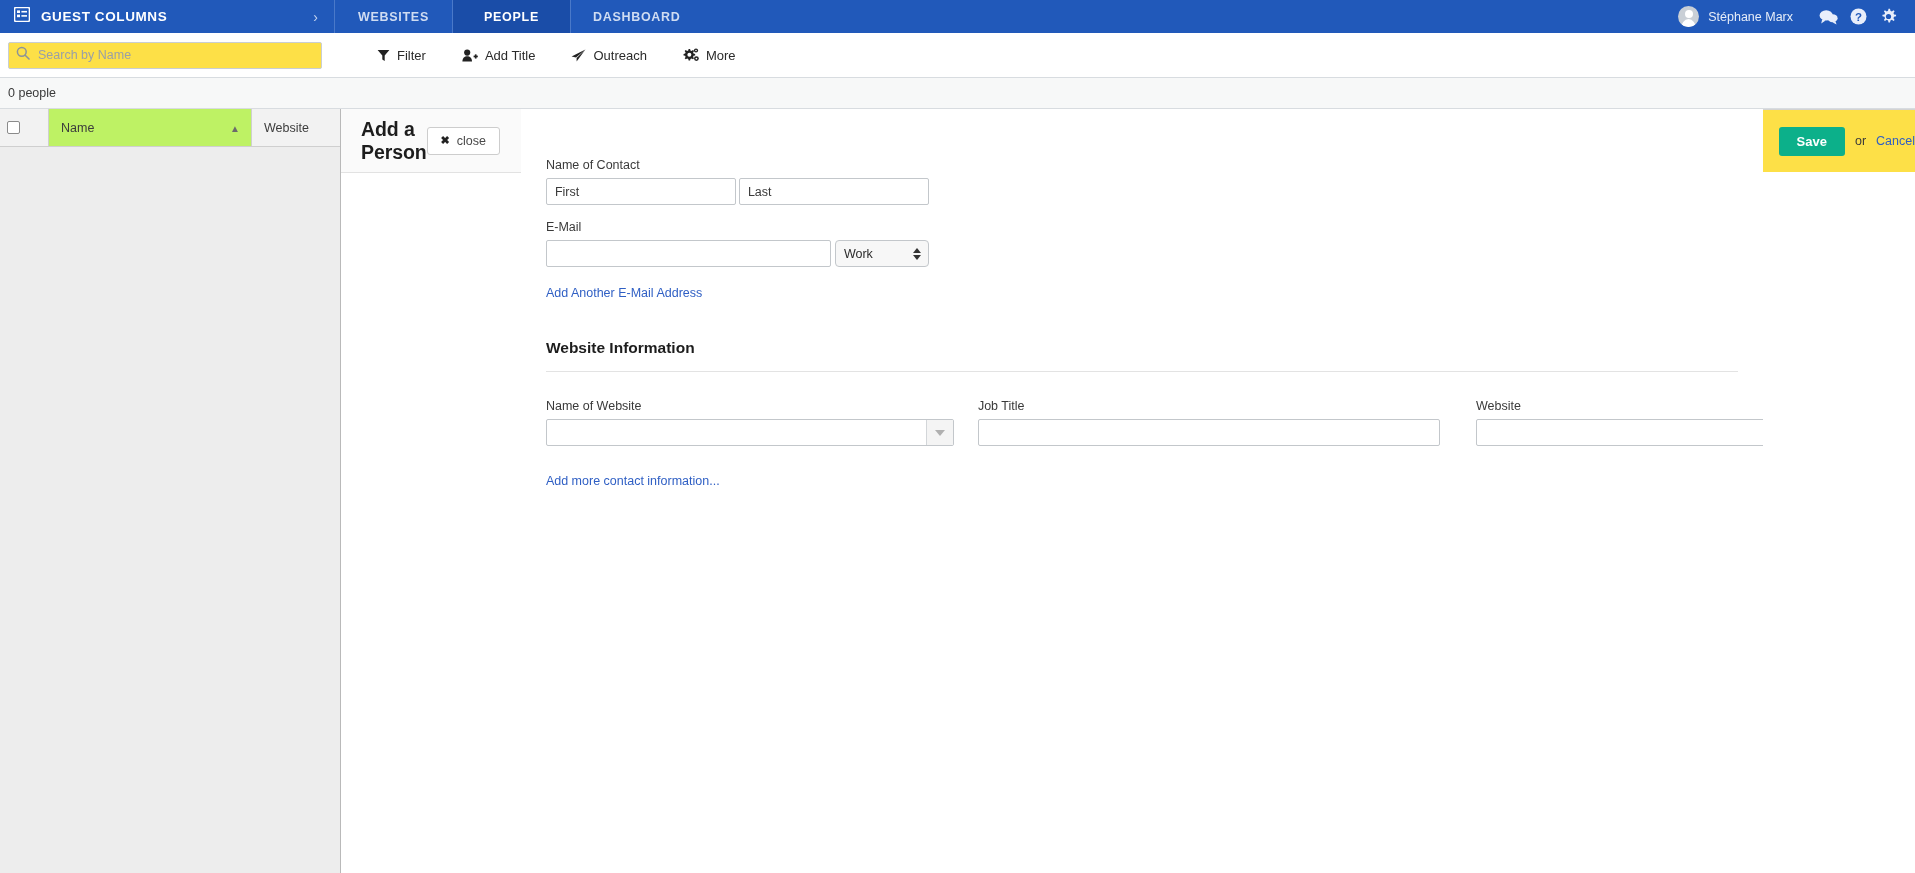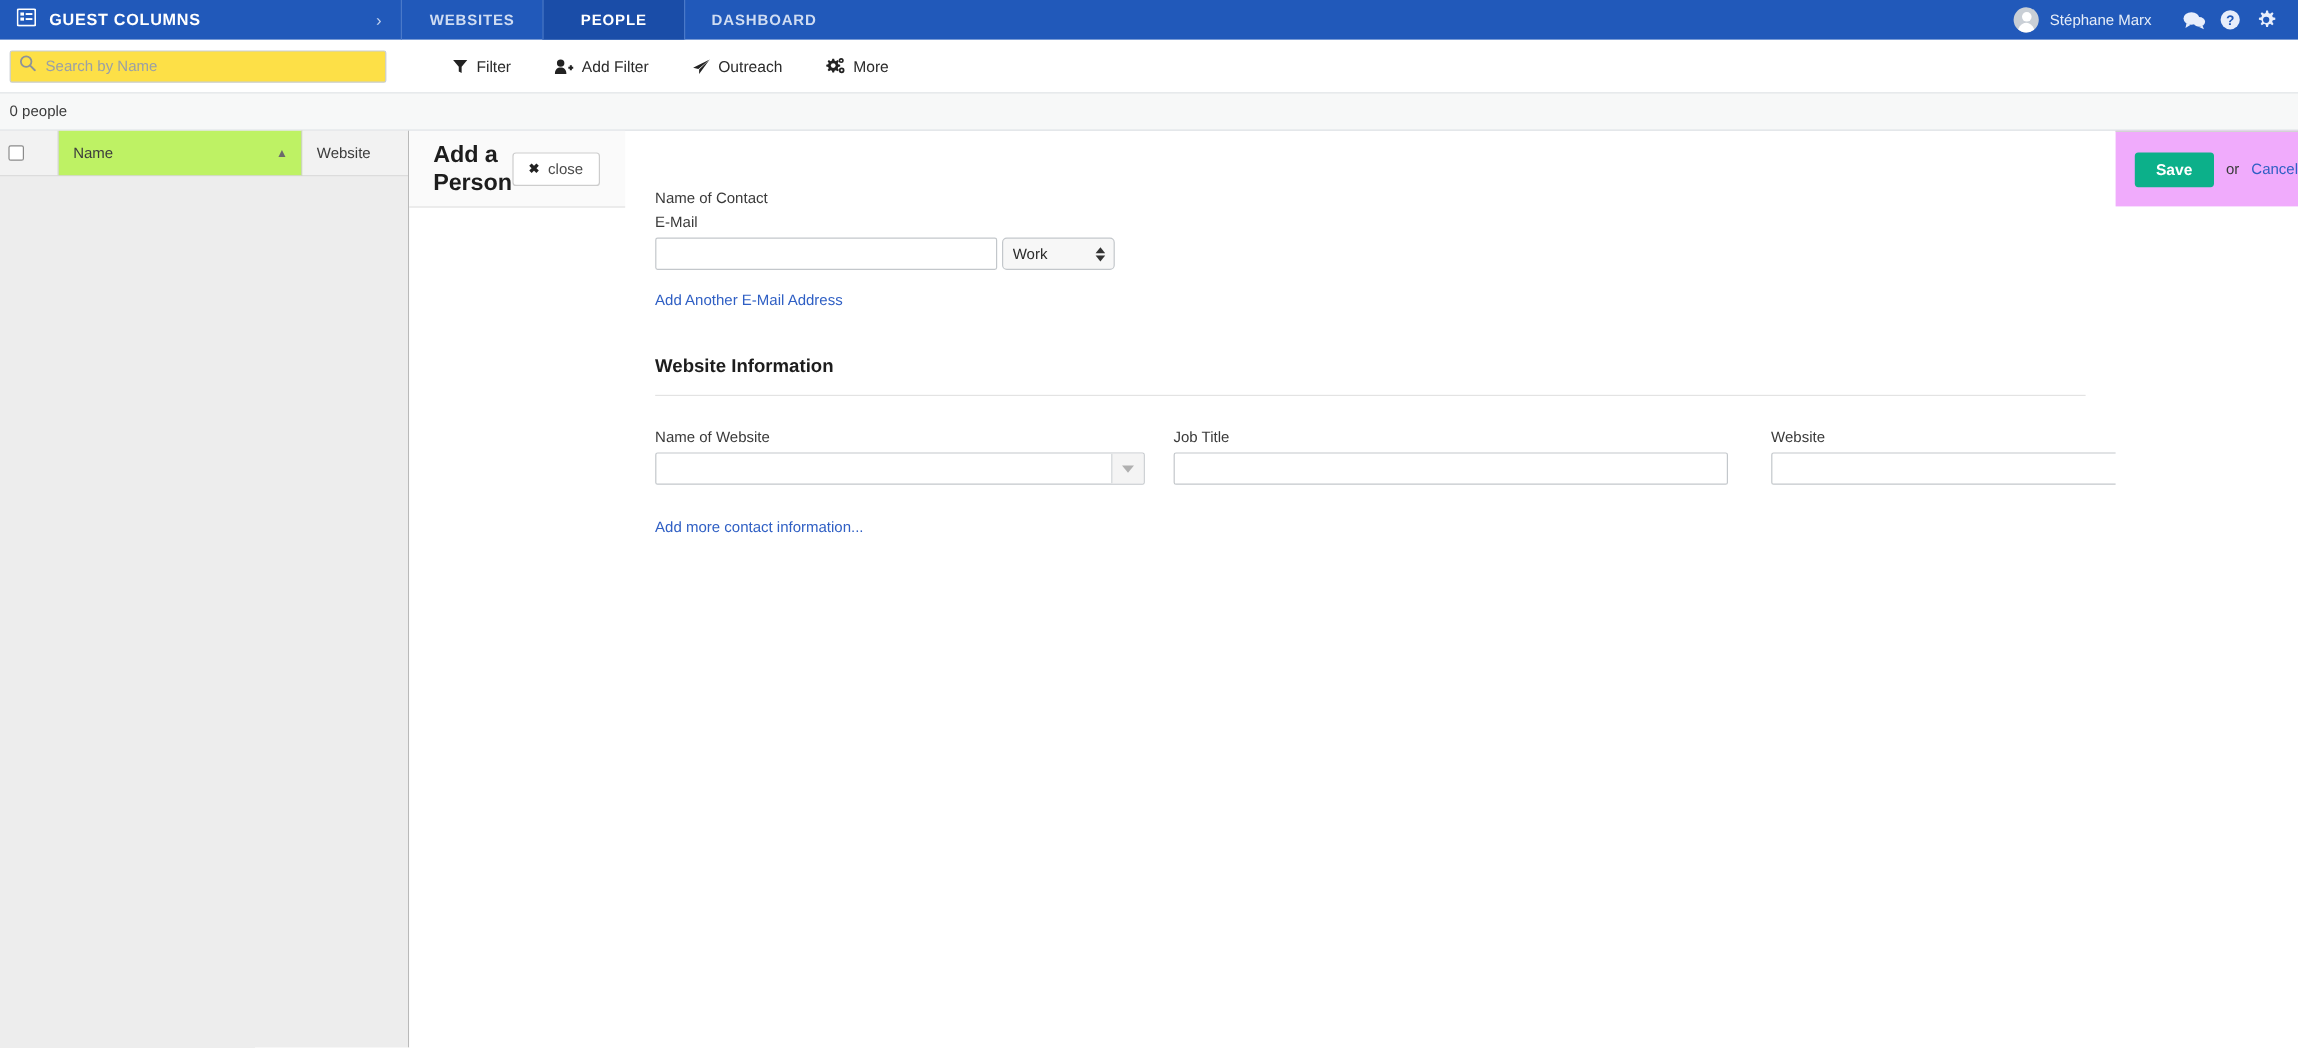--- a/index.html
+++ b/index.html
@@ -410,21 +410,21 @@
     border-top: 6px solid #b0b0b0;
     display: block;
   }
   .fullinput { width: 100%; }
 
   #addmore { margin-top: 28px; }
 
   #detail-foot {
     height: 63px;
     flex: 0 0 63px;
-    background: #f0abfc;
+    background: #fde047;
     border-top: 1px solid #d3d3d3;
     display: flex;
     align-items: center;
     padding-left: 16px;
     gap: 10px;
   }
   #save-btn {
     background: #0cb08a;
     color: #ffffff;
     border: none;
@@ -512,21 +512,21 @@
 
     <div class="tbtn">
       <span>
         <svg width="16" height="13" viewBox="0 0 16 13">
           <circle cx="5.2" cy="3.6" r="3.1" fill="#222222"></circle>
           <path d="M0.4 12.6 C0.4 8.9 2.6 7.3 5.2 7.3 C7.8 7.3 10 8.9 10 12.6 Z" fill="#222222"></path>
           <rect x="11.6" y="6.6" width="4.2" height="1.7" fill="#222222"></rect>
           <rect x="12.85" y="5.35" width="1.7" height="4.2" fill="#222222"></rect>
         </svg>
       </span>
-      <span>Add Filter</span>
+      <span>Add Title</span>
     </div>
 
     <div class="tbtn">
       <span>
         <svg width="15" height="13" viewBox="0 0 15 13">
           <path d="M14.4 0.5 L0.6 7.4 L5.0 8.4 Z" fill="#222222"></path>
           <path d="M14.4 0.5 L5.6 9.0 L5.6 12.6 Z" fill="#222222"></path>
         </svg>
       </span>
       <span>Outreach</span>
@@ -577,20 +577,24 @@
       <div id="close-btn">
         <span class="x">✖</span>
         <span>close</span>
       </div>
     </div>
 
     <div id="detail-scroll">
       <div class="form-inner">
 
         <label class="fieldlabel">Name of Contact</label>
+        <div class="row" id="name-row">
+          <input class="txtinput" id="first-input" type="text" placeholder="First" style="">
+          <input class="txtinput" id="last-input" type="text" placeholder="Last" style="">
+        </div>
 
         <label class="fieldlabel">E-Mail</label>
         <div class="row" id="email-row">
           <input class="txtinput" id="email-input" type="text" style="">
           <div id="email-type-wrap">
             <select id="email-type">
               <option>Work</option>
               <option>Personal</option>
               <option>Other</option>
             </select>

